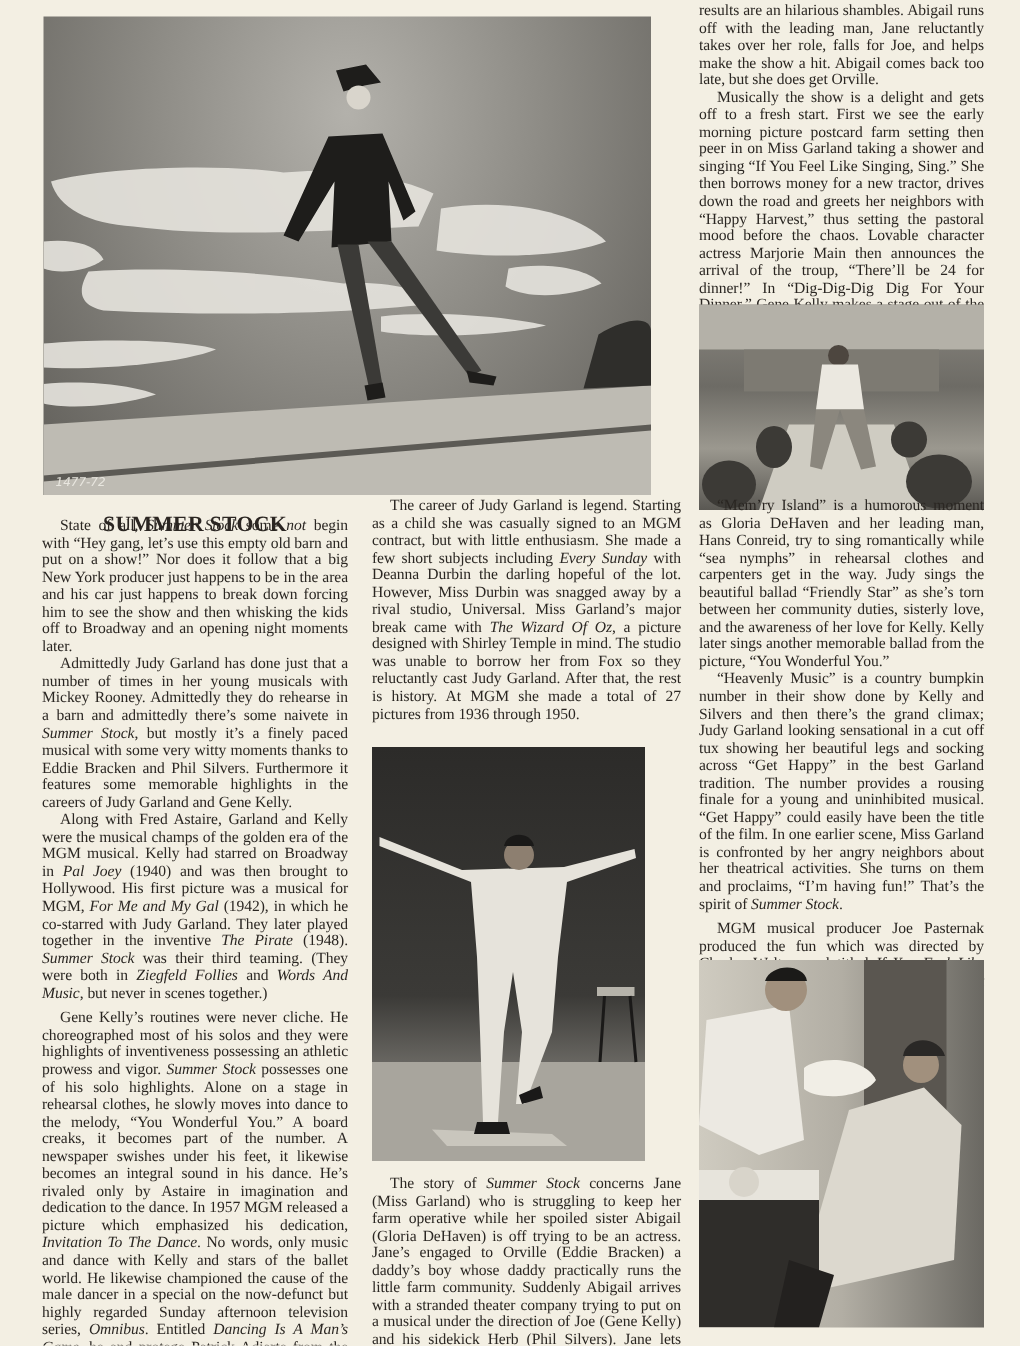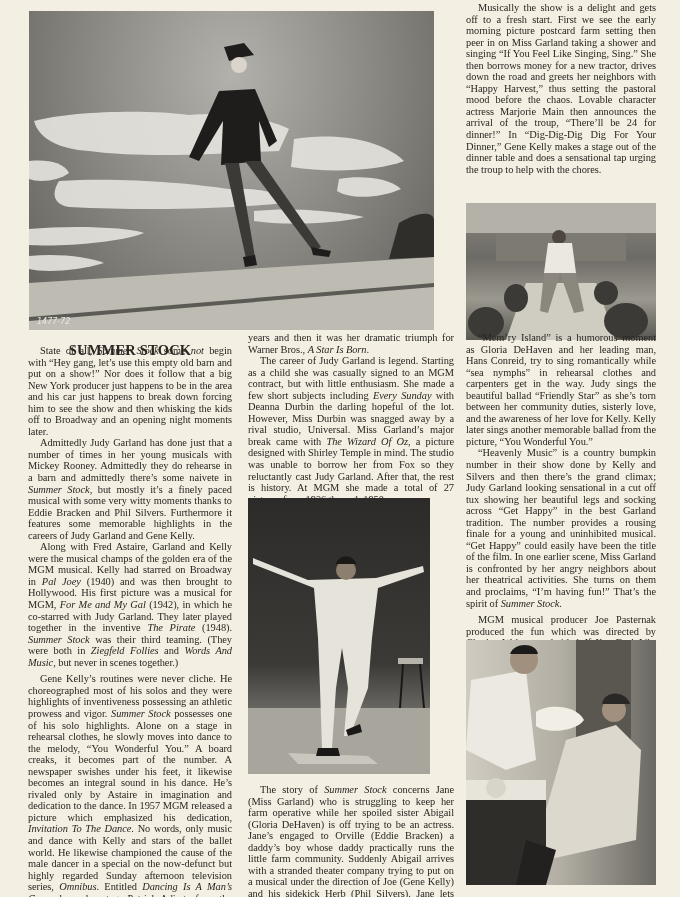--- a/index.html
+++ b/index.html
@@ -74,21 +74,20 @@
   <h1 class="headline">SUMMER STOCK</h1>
 
   <div class="col" id="col1">
       <p><span>State of all, </span><i>Summer Stock</i><span> some </span><i>not</i><span> begin with “Hey gang, let’s use this empty old barn and put on a show!” Nor does it follow that a big New York producer just happens to be in the area and his car just happens to break down forcing him to see the show and then whisking the kids off to Broadway and an opening night moments later.</span></p>
       <p><span>Admittedly Judy Garland has done just that a number of times in her young musicals with Mickey Rooney. Admittedly they do rehearse in a barn and admittedly there’s some naivete in </span><i>Summer Stock</i><span>, but mostly it’s a finely paced musical with some very witty moments thanks to Eddie Bracken and Phil Silvers. Furthermore it features some memorable highlights in the careers of Judy Garland and Gene Kelly.</span></p>
       <p><span>Along with Fred Astaire, Garland and Kelly were the musical champs of the golden era of the MGM musical. Kelly had starred on Broadway in </span><i>Pal Joey</i><span> (1940) and was then brought to Hollywood. His first picture was a musical for MGM, </span><i>For Me and My Gal</i><span> (1942), in which he co-starred with Judy Garland. They later played together in the inventive </span><i>The Pirate</i><span> (1948). </span><i>Summer Stock</i><span> was their third teaming. (They were both in </span><i>Ziegfeld Follies</i><span> and </span><i>Words And Music</i><span>, but never in scenes together.)</span></p>
       <p class="gap"><span>Gene Kelly’s routines were never cliche. He choreographed most of his solos and they were highlights of inventiveness possessing an athletic prowess and vigor. </span><i>Summer Stock</i><span> possesses one of his solo highlights. Alone on a stage in rehearsal clothes, he slowly moves into dance to the melody, “You Wonderful You.” A board creaks, it becomes part of the number. A newspaper swishes under his feet, it likewise becomes an integral sound in his dance. He’s rivaled only by Astaire in imagination and dedication to the dance. In 1957 MGM released a picture which emphasized his dedication, </span><i>Invitation To The Dance</i><span>. No words, only music and dance with Kelly and stars of the ballet world. He likewise championed the cause of the male dancer in a special on the now-defunct but highly regarded Sunday afternoon television series, </span><i>Omnibus</i><span>. Entitled </span><i>Dancing Is A Man’s Game</i><span>, he and protege Patrick Adiarte from the original cast of </span><i>Flower Drum Song</i><span> which Kelly directed, presented a series of dances relating to sports.</span></p>
     </div>
 
   <div class="col" id="col2">
-      <p class="noindent"><span>years and then it was her dramatic triumph for Warner Bros., </span><i>A Star Is Born</i><span>.</span></p>
       <p><span>The career of Judy Garland is legend. Starting as a child she was casually signed to an MGM contract, but with little enthusiasm. She made a few short subjects including </span><i>Every Sunday</i><span> with Deanna Durbin the darling hopeful of the lot. However, Miss Durbin was snagged away by a rival studio, Universal. Miss Garland’s major break came with </span><i>The Wizard Of Oz</i><span>, a picture designed with Shirley Temple in mind. The studio was unable to borrow her from Fox so they reluctantly cast Judy Garland. After that, the rest is history. At MGM she made a total of 27 pictures from 1936 through 1950.</span></p>
     </div>
 
   <div class="photo" id="photo3">
     <svg viewBox="0 0 182 276" preserveAspectRatio="none">
       <rect x="0" y="210" width="182" height="66" fill="#a8a59d"></rect>
       <path d="M40,255 L120,258 L130,266 L50,266 Z" fill="#c9c6bd"></path>
       <rect x="150" y="160" width="25" height="6" fill="#b6b3aa"></rect>
       <path d="M155,166 L152,210 M172,166 L176,210" stroke="#1a1918" stroke-width="2"></path>
       <g fill="#e6e3db">
@@ -100,20 +99,21 @@
       <path d="M70,250 L90,250 L92,258 L68,258 Z" fill="#1a1918"></path>
       <path d="M98,232 L112,226 L114,234 L100,238 Z" fill="#1a1918"></path>
     </svg>
   </div>
 
   <div class="col" id="col2b">
       <p><span>The story of </span><i>Summer Stock</i><span> concerns Jane (Miss Garland) who is struggling to keep her farm operative while her spoiled sister Abigail (Gloria DeHaven) is off trying to be an actress. Jane’s engaged to Orville (Eddie Bracken) a daddy’s boy whose daddy practically runs the little farm community. Suddenly Abigail arrives with a stranded theater company trying to put on a musical under the direction of Joe (Gene Kelly) and his sidekick Herb (Phil Silvers). Jane lets them stay if they help with the chores. The</span></p>
     </div>
 
   <div class="col" id="col3">
+      <p class="noindent"><span>results are an hilarious shambles. Abigail runs off with the leading man, Jane reluctantly takes over her role, falls for Joe, and helps make the show a hit. Abigail comes back too late, but she does get Orville.</span></p>
       <p><span>Musically the show is a delight and gets off to a fresh start. First we see the early morning picture postcard farm setting then peer in on Miss Garland taking a shower and singing “If You Feel Like Singing, Sing.” She then borrows money for a new tractor, drives down the road and greets her neighbors with “Happy Harvest,” thus setting the pastoral mood before the chaos. Lovable character actress Marjorie Main then announces the arrival of the troup, “There’ll be 24 for dinner!” In “Dig-Dig-Dig Dig For Your Dinner,” Gene Kelly makes a stage out of the dinner table and does a sensational tap urging the troup to help with the chores.</span></p>
     </div>
 
   <div class="photo" id="photo2">
     <svg viewBox="0 0 190 137" preserveAspectRatio="none">
       <rect x="0" y="0" width="190" height="30" fill="#b4b1a8"></rect>
       <rect x="30" y="30" width="130" height="28" fill="#7d7a72"></rect>
       <path d="M60,80 L130,80 L150,137 L40,137 Z" fill="#cfccc2"></path>
       <g fill="#3c3a36">
         <ellipse cx="20" cy="120" rx="18" ry="16"></ellipse>

